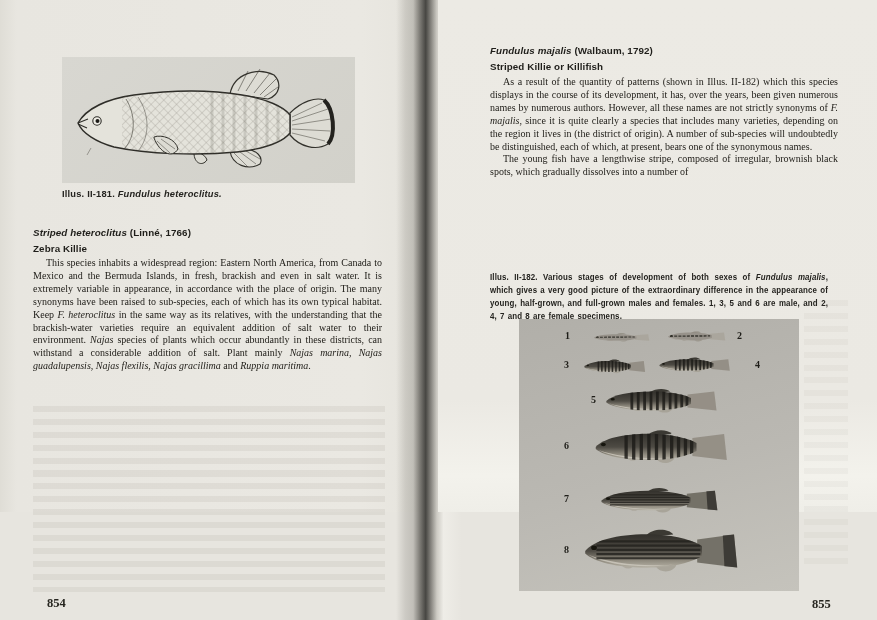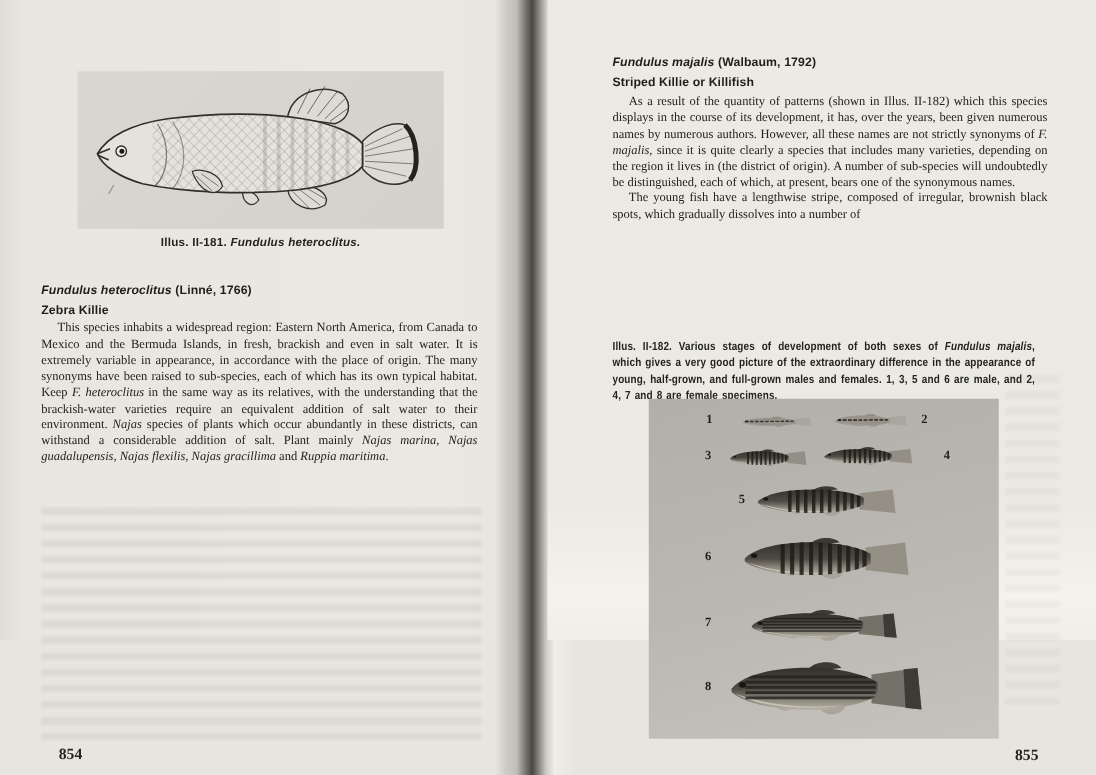--- a/index.html
+++ b/index.html
@@ -26,21 +26,21 @@
 
   
   .species-heading{position:absolute;margin:0;
     font:bold 9.8px/12px "Liberation Sans",sans-serif;color:#1f1e1a;letter-spacing:.1px;}
   .common-heading{position:absolute;margin:0;
     font:bold 9.8px/12px "Liberation Sans",sans-serif;color:#1f1e1a;letter-spacing:.1px;}
   .body-col{position:absolute;color:#23211c;
     font-size:10px;line-height:12.9px;text-align:justify;}
   .body-col p{margin:0;text-indent:13px;}
   .caption{font-family:"Liberation Sans",sans-serif;font-weight:bold;color:#24231f;}
-  #caption-181{position:absolute;left:62px;top:189px;width:293px;text-align:center;
+  #caption-181{position:absolute;left:62px;top:189px;width:293px;
     font-size:9.3px;line-height:11px;letter-spacing:.2px;}
   #caption-182{position:absolute;left:52px;top:271px;width:400px;
     transform:scaleX(.845);transform-origin:0 0;
     font-size:9.4px;line-height:12.9px;text-align:justify;
     letter-spacing:.15px;word-spacing:1px;}
   .s-n{font-style:normal;font-weight:inherit;}
   .s-i{font-style:italic;}
   .s-b{font-weight:bold;}
   .s-bi{font-weight:bold;font-style:italic;}
   .page-num{position:absolute;font:bold 12.5px "Liberation Serif",serif;color:#26251f;}
@@ -112,21 +112,21 @@
         <circle cx="35" cy="64" r="4.2" fill="#efeee6" stroke="#2e2d28" stroke-width="1.1"></circle>
         <circle cx="35.5" cy="64" r="2" fill="#1c1b17"></circle>
         <path d="M16,66 L26,62 M16,67 L25,71" stroke="#2e2d28" stroke-width="1.1" fill="none"></path>
 
         <path d="M25,98 L29,91" stroke="#55534b" stroke-width="1" opacity=".5" fill="none"></path>
       </svg>
     </div>
 
     <div id="caption-181" class="caption"><span class="s-b">Illus. II-181. </span><span class="s-bi">Fundulus heteroclitus.</span></div>
 
-    <h2 class="species-heading" style="left:33px;top:227px;"><span class="s-bi">Fundulus heteroclitus</span><span class="s-b"> (Linné, 1766)</span></h2>
+    <h2 class="species-heading" style="left:33px;top:227px;"><span class="s-bi">Striped heteroclitus</span><span class="s-b"> (Linné, 1766)</span></h2>
     <h3 class="common-heading" style="left:33px;top:243px;">Zebra Killie</h3>
 
     <div class="body-col" style="left:33px;top:257px;width:349px;">
       <p><span class="s-n">This species inhabits a widespread region: Eastern North America, from Canada to Mexico and the Bermuda Islands, in fresh, brackish and even in salt water. It is extremely variable in appearance, in accordance with the place of origin. The many synonyms have been raised to sub-species, each of which has its own typical habitat. Keep </span><span class="s-i">F. heteroclitus</span><span class="s-n"> in the same way as its relatives, with the understanding that the brackish-water varieties require an equivalent addition of salt water to their environment. </span><span class="s-i">Najas</span><span class="s-n"> species of plants which occur abundantly in these districts, can withstand a considerable addition of salt. Plant mainly </span><span class="s-i">Najas marina, Najas guadalupensis, Najas flexilis, Najas gracillima</span><span class="s-n"> and </span><span class="s-i">Ruppia maritima</span><span class="s-n">.</span></p>
     </div>
 
     <div id="ghost-left" class="ghost"></div>
 
     <div class="page-num" style="left:47px;top:596px;">854</div>
   </div>

